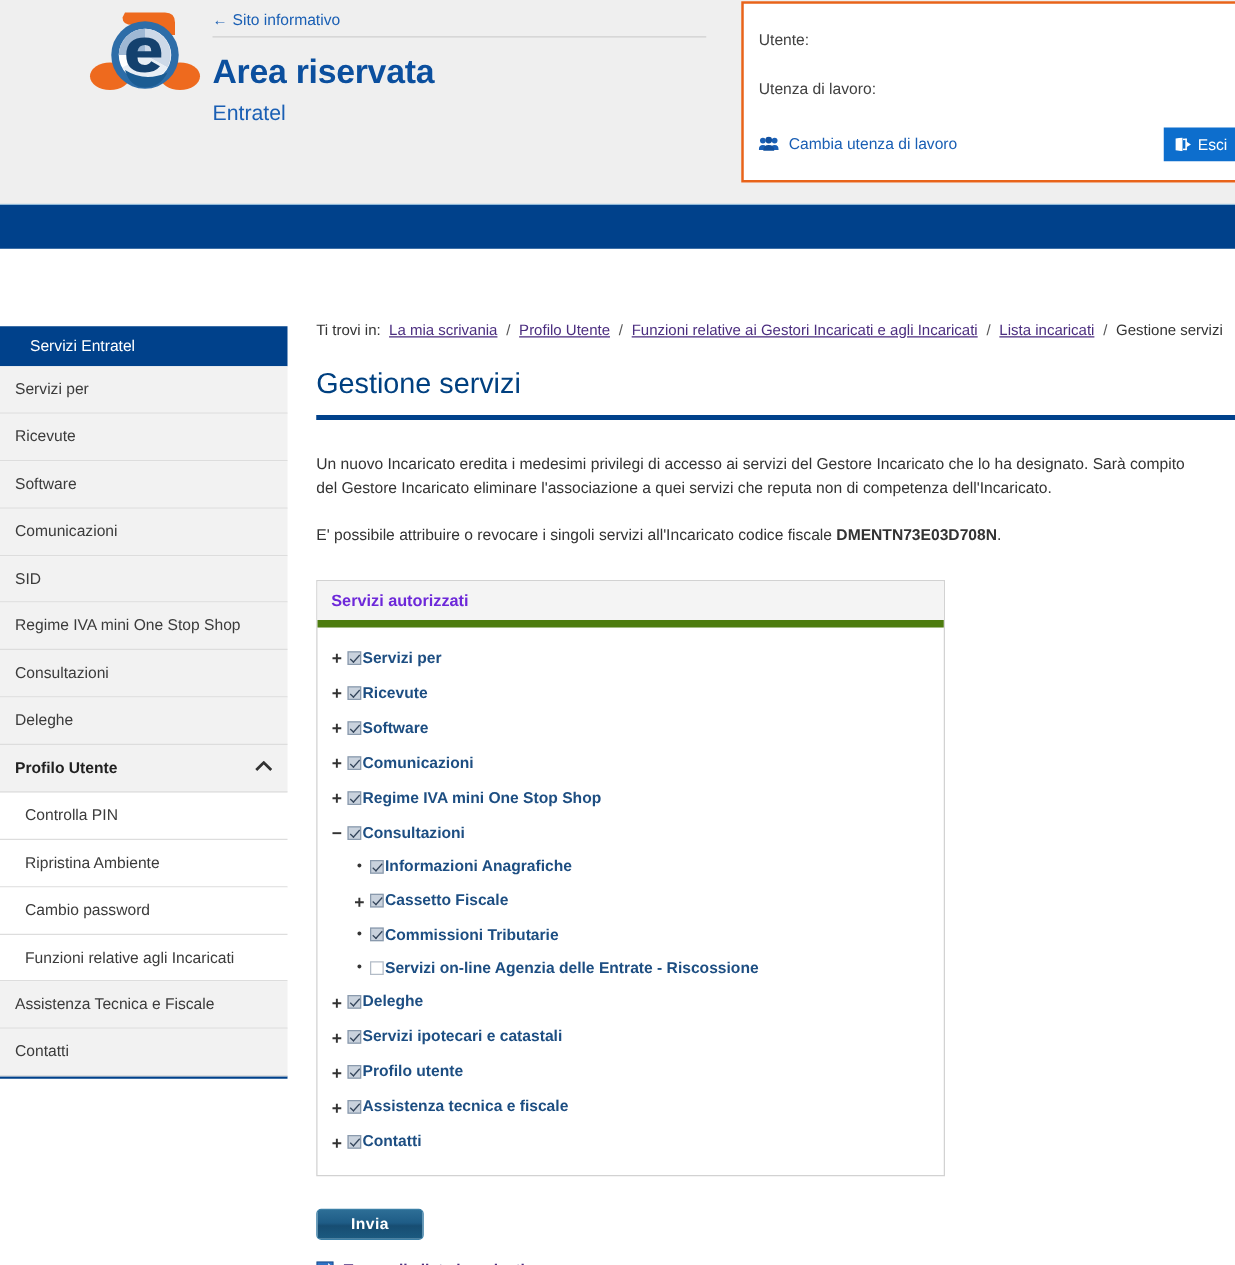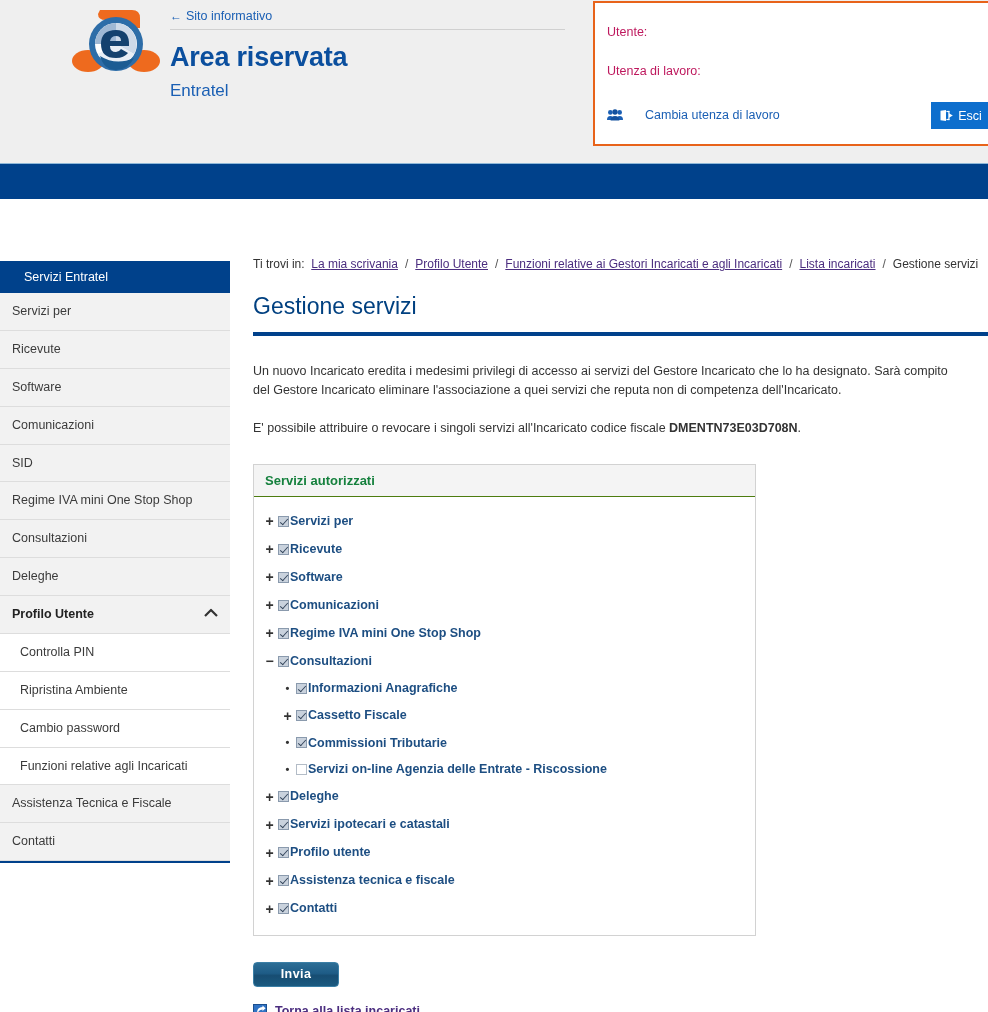--- a/index.html
+++ b/index.html
@@ -59,39 +59,39 @@
   .user-panel {
     position: absolute;
     left: 593px; top: 1px;
     width: 400px; height: 145px;
     background: #ffffff;
     border: 2px solid #e8631a;
     padding: 14px 18px 10px 12px;
   }
   .user-row {
     font-size: 12.5px;
-    color: #be185d;
+    color: #404040;
     margin-bottom: 25px;
   }
   .user-row:first-child { margin-top: 8px; }
   .user-actions {
     position: absolute;
     left: 0; right: 0; bottom: 8px;
     height: 34px;
     padding: 0 18px 0 12px;
   }
   .cambia-utenza {
     position: absolute;
     left: 12px; top: 6px;
     color: #1a5fb4;
     font-size: 12.5px;
     text-decoration: none;
     display: flex;
     align-items: center;
-    gap: 22px;
+    gap: 8px;
   }
   .users-icon { display:inline-block; width:16px; height:12px; }
   .btn-esci {
     position: absolute;
     right: 0px; top: 0px;
     background: #0d6ecd;
     color: #ffffff;
     border: none;
     width: 60px; height: 27px;
     font-size: 12.5px;
@@ -197,25 +197,25 @@
 
   
   .panel {
     margin-top: 26px;
     width: 503px;
     border: 1px solid #d2d2d2;
     background: #ffffff;
   }
   .panel-head {
     background: #f4f4f4;
-    border-bottom: 1px solid #4d7c0f;
+    border-bottom: 6px solid #4d7c0f;
     padding: 8px 11px;
     font-weight: bold;
     font-size: 13px;
-    color: #15803d;
+    color: #6d28d9;
   }
   .tree {
     padding: 10px 0 12px 0;
     list-style: none;
     margin: 0;
   }
   .tnode {
     padding: 7px 0 7px 9px;
     display: flex;
     align-items: center;

